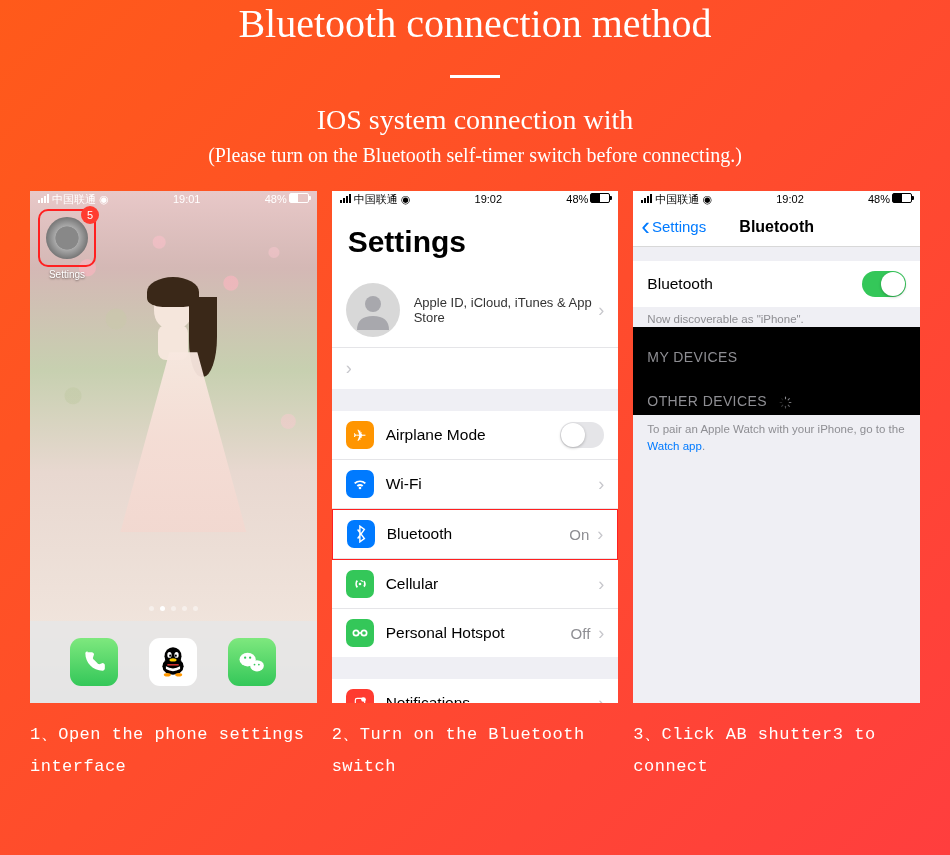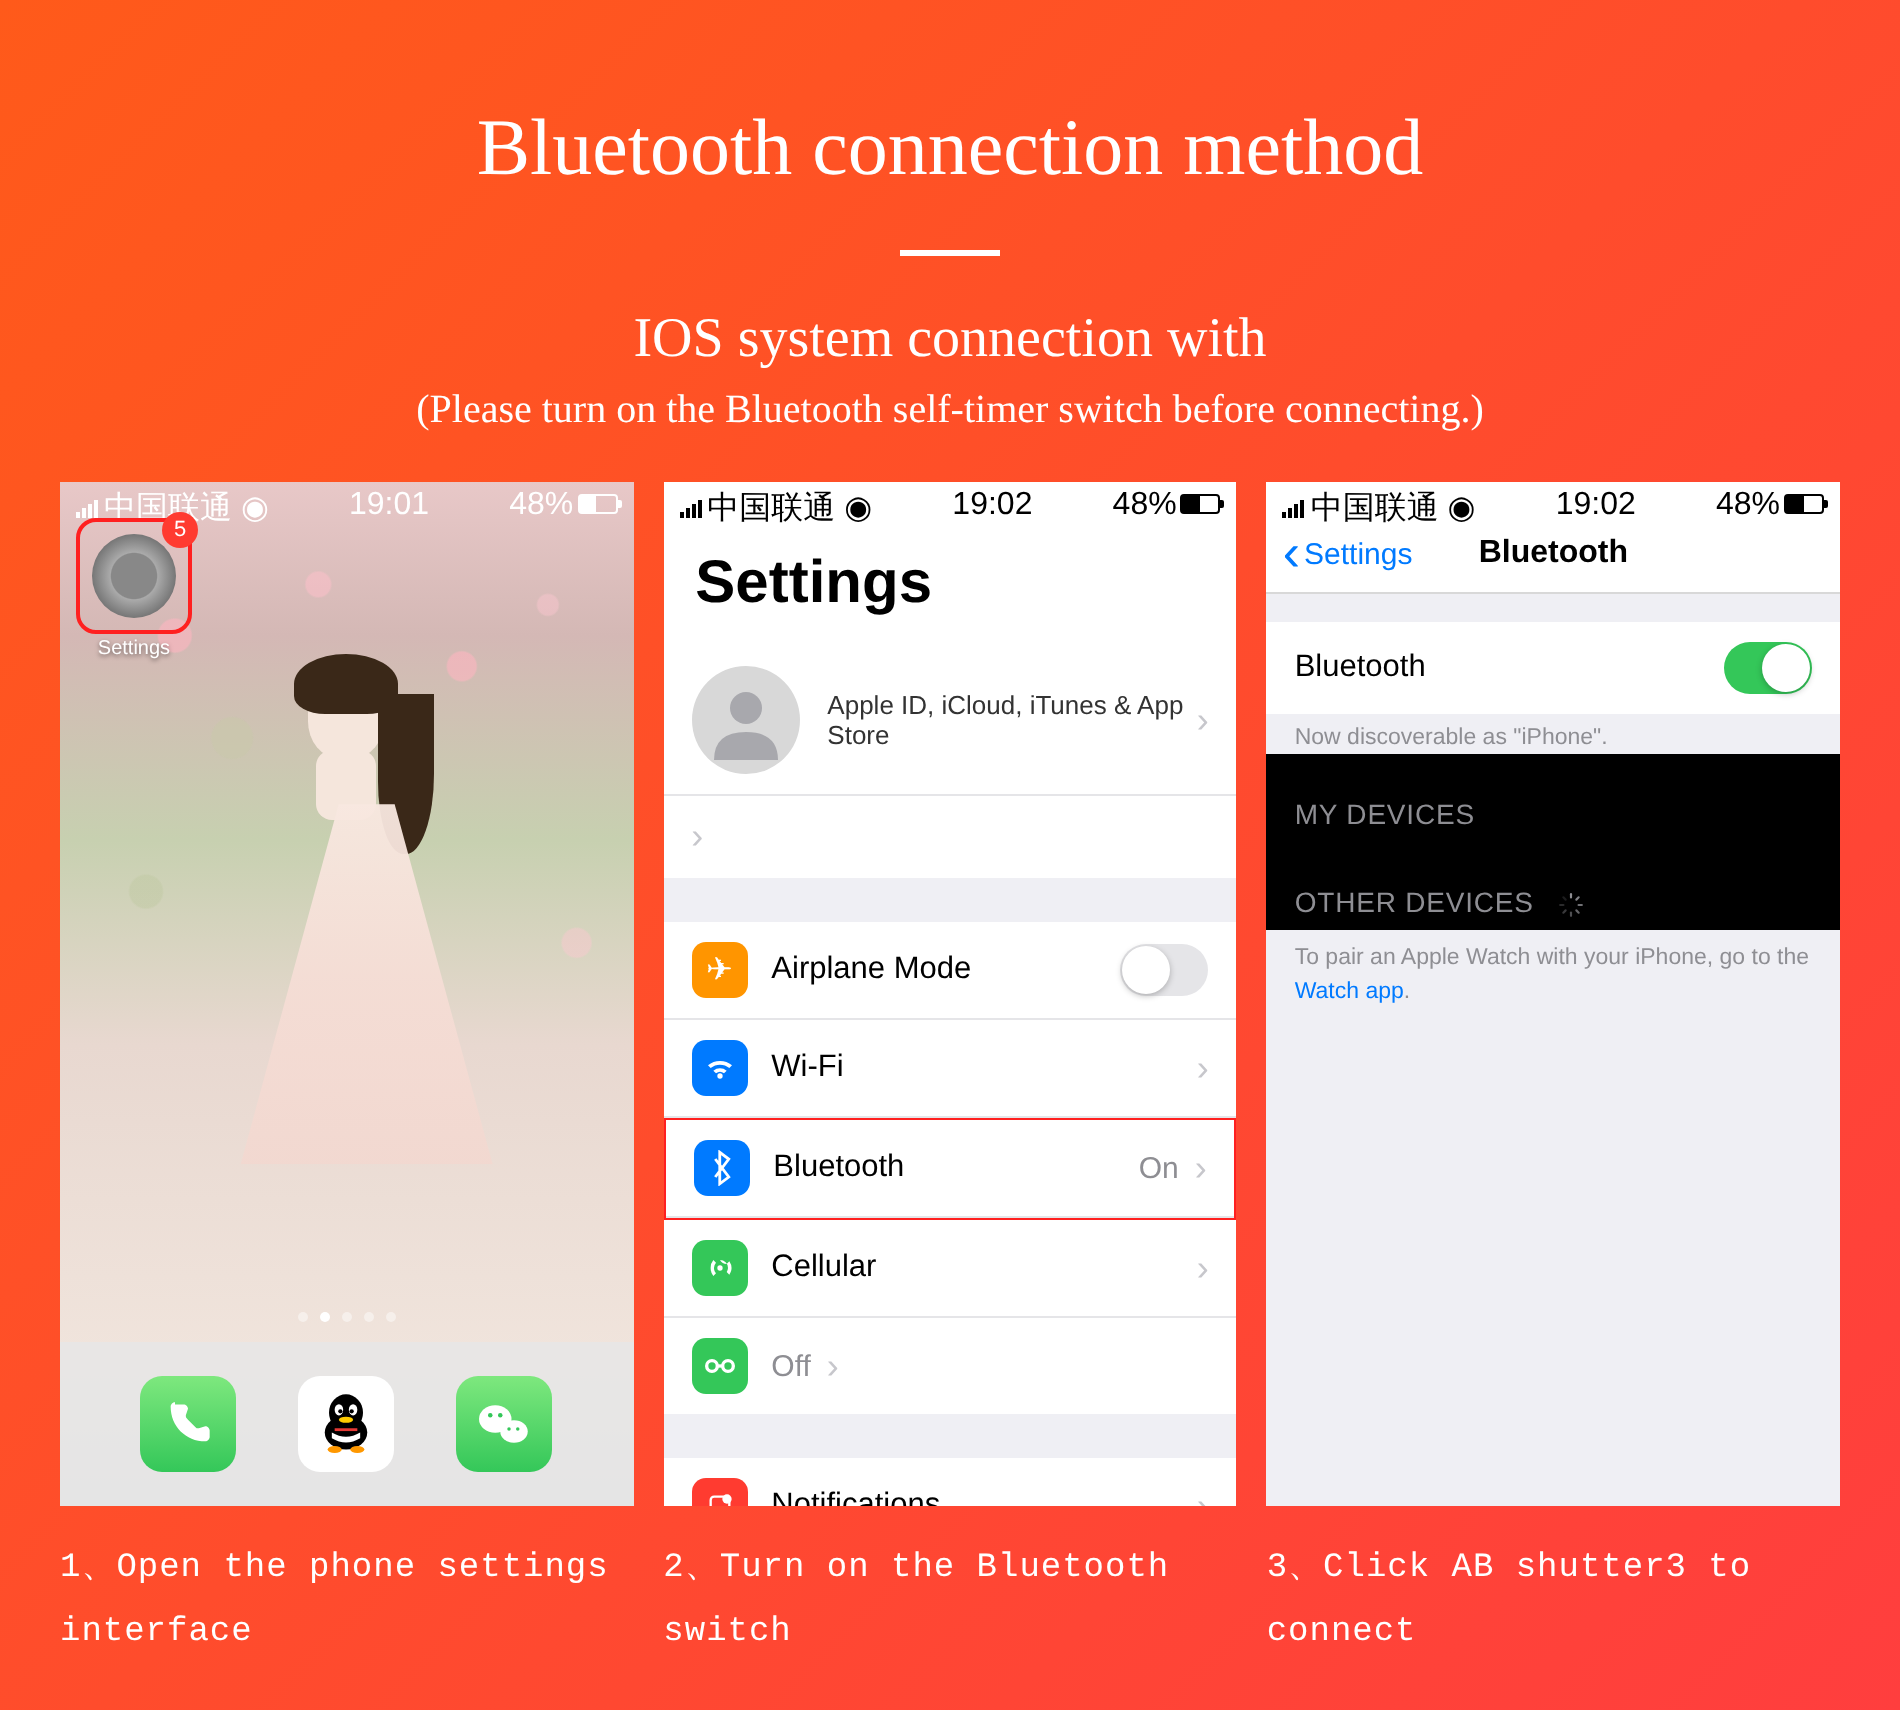--- a/index.html
+++ b/index.html
@@ -1,23 +1,23 @@
 <!DOCTYPE html>
 <html><head>
 <meta charset="utf-8">
 <style>
 *{margin:0;padding:0;box-sizing:border-box;font-family:-apple-system,BlinkMacSystemFont,"Segoe UI",Helvetica,Arial,sans-serif}
 body{width:950px;height:855px;background:linear-gradient(135deg,#ff5a1a 0%,#ff3e3e 100%);overflow:hidden;position:relative}
-.title{text-align:center;color:#fff;font-family:Georgia,serif;font-size:40px;font-weight:400;padding-top:50px}
+.title{text-align:center;color:#fff;font-family:Georgia,serif;font-size:40px;font-weight:400;}
 .divider{width:50px;height:3px;background:#fff;margin:28px auto 26px}
 .subtitle{text-align:center;color:#fff;font-family:Georgia,serif;font-size:28px;margin-bottom:8px}
 .note{text-align:center;color:#fff;font-family:Georgia,serif;font-size:20px}
 .phones{display:flex;gap:15px;padding:24px 30px 0;justify-content:space-between}
 .phone{width:295px;height:512px;background:#fff;border-radius:0;overflow:hidden;position:relative}
-.status{display:flex;justify-content:space-between;align-items:flex-start;font-size:16px;padding:3px 8px;height:16px}
+.status{display:flex;justify-content:space-between;align-items:center;font-size:11px;padding:3px 8px;height:16px}
 .status.dark{color:#fff}
 .sigbar{display:inline-flex;align-items:flex-end;gap:1px;margin-right:3px}
 .sigbar i{display:inline-block;width:2px;background:currentColor}
 .sigbar i:nth-child(1){height:3px}.sigbar i:nth-child(2){height:5px}.sigbar i:nth-child(3){height:7px}.sigbar i:nth-child(4){height:9px}
 .bat{display:inline-block;width:20px;height:10px;border:1px solid currentColor;border-radius:2px;position:relative;margin-left:2px}
 .bat::after{content:"";position:absolute;right:-3px;top:2px;width:2px;height:4px;background:currentColor;border-radius:0 1px 1px 0}
 .bat i{display:block;width:48%;height:100%;background:currentColor}
 
 
 .p1-bg{position:absolute;inset:0;background:linear-gradient(180deg,#e8c8c8 0%,#d4b8b5 15%,#c7d0b0 35%,#e8d8d0 55%,#f0e4dc 85%,#dcdcdc 100%)}
@@ -225,20 +225,21 @@
         <span class="chev">›</span>
       </div>
       <div class="row nb">
         <div class="ico" style="background:#34c759">
             <svg width="16" height="10" viewBox="0 0 24 14" fill="none" stroke="#fff" stroke-width="2.5">
               <circle cx="6" cy="7" r="4"></circle>
               <circle cx="18" cy="7" r="4"></circle>
               <path d="M10 7h4"></path>
             </svg>
           </div>
+        <span class="lbl">Personal Hotspot</span>
         <span class="val">Off</span>
         <span class="chev">›</span>
       </div>
       <div class="gap"></div>
       <div class="row">
         <div class="ico" style="background:#ff3b30">
             <svg width="14" height="14" viewBox="0 0 24 24" fill="none" stroke="#fff" stroke-width="2">
               <rect x="4" y="4" width="16" height="16" rx="3"></rect>
               <circle cx="18" cy="6" r="4" fill="#fff" stroke="none"></circle>
             </svg>

